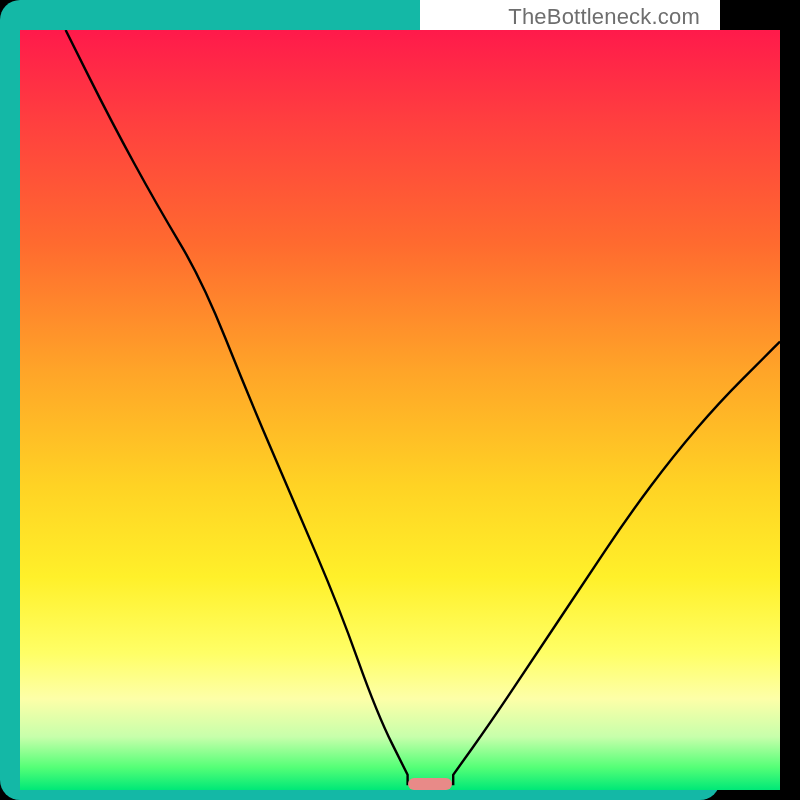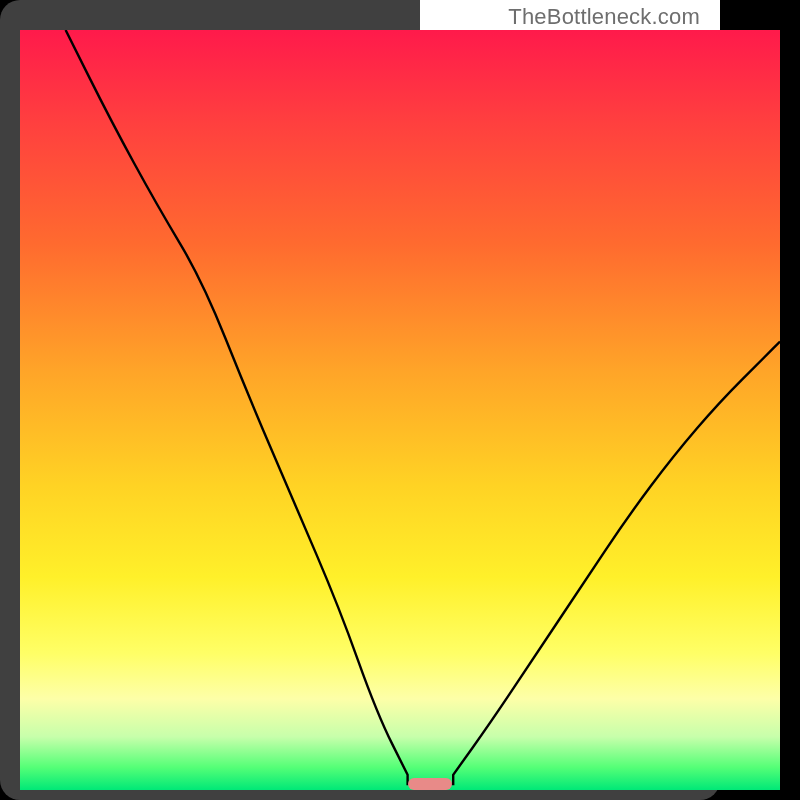--- a/index.html
+++ b/index.html
@@ -10,21 +10,21 @@
     background: #000;
     overflow: hidden;
     font-family: Arial, Helvetica, sans-serif;
   }
   .frame {
     position: absolute;
     left: 0;
     top: 0;
     width: 720px;
     height: 800px;
-    background: #404040;
+    background: #14b8a6;
     border-radius: 20px;
   }
   .watermark {
     position: absolute;
     top: 4px;
     right: 16px;
     color: #6e6e6e;
     font-size: 22px;
     font-weight: 500;
     letter-spacing: 0.2px;

